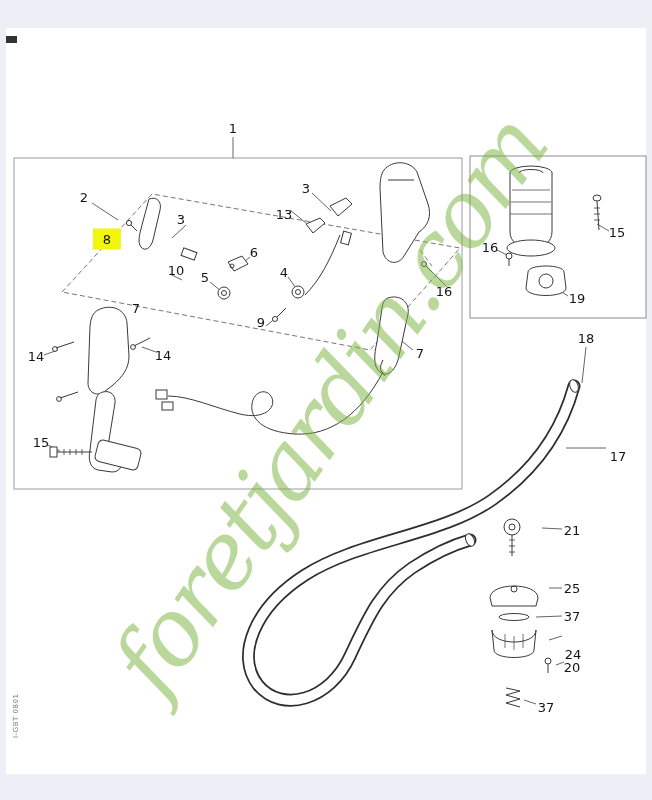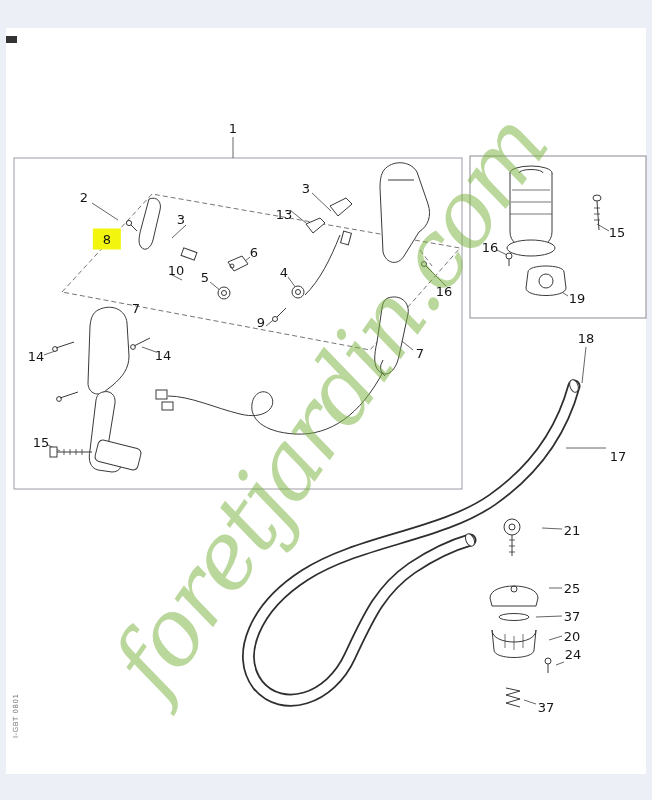--- a/index.html
+++ b/index.html
@@ -196,21 +196,21 @@
   <span class="plabel" style="left:284px;top:214px">13</span>
   <span class="plabel" style="left:36px;top:356px">14</span>
   <span class="plabel" style="left:163px;top:355px">14</span>
   <span class="plabel" style="left:41px;top:442px">15</span>
   <span class="plabel" style="left:617px;top:232px">15</span>
   <span class="plabel" style="left:444px;top:291px">16</span>
   <span class="plabel" style="left:490px;top:247px">16</span>
   <span class="plabel" style="left:618px;top:456px">17</span>
   <span class="plabel" style="left:586px;top:338px">18</span>
   <span class="plabel" style="left:577px;top:298px">19</span>
-  <span class="plabel" style="left:572px;top:636px">20</span>
+  <span class="plabel" style="left:572px;top:667px">20</span>
   <span class="plabel" style="left:572px;top:588px">25</span>
   <span class="plabel" style="left:572px;top:616px">37</span>
   <span class="plabel" style="left:572px;top:530px">21</span>
   <span class="plabel" style="left:573px;top:654px">24</span>
   <span class="plabel" style="left:546px;top:707px">37</span>
 
   <div class="doccode">I-GBT 0801</div>
 </div>
 
 </body></html>

